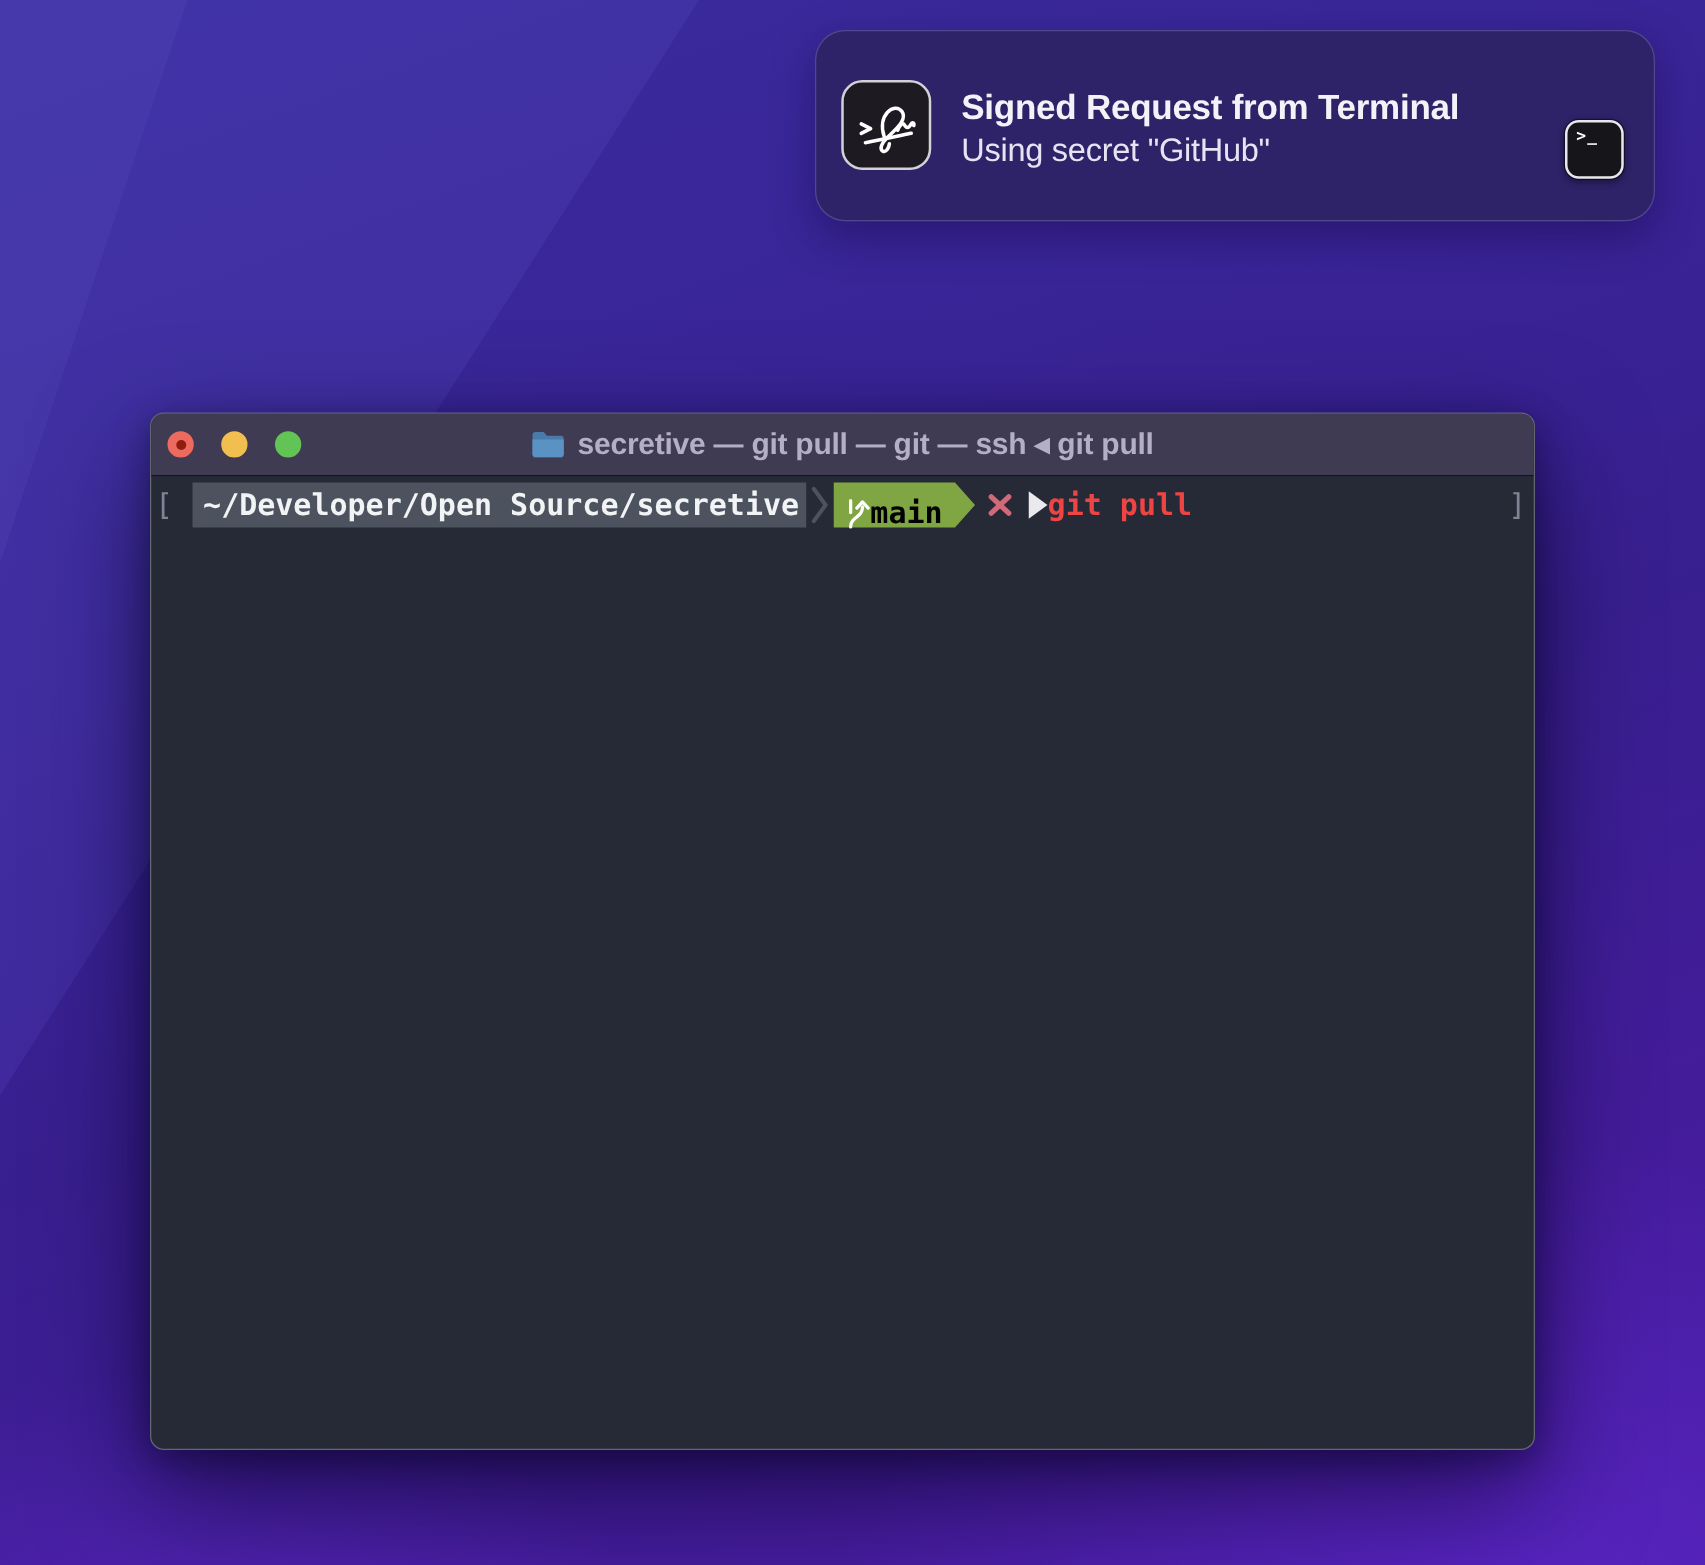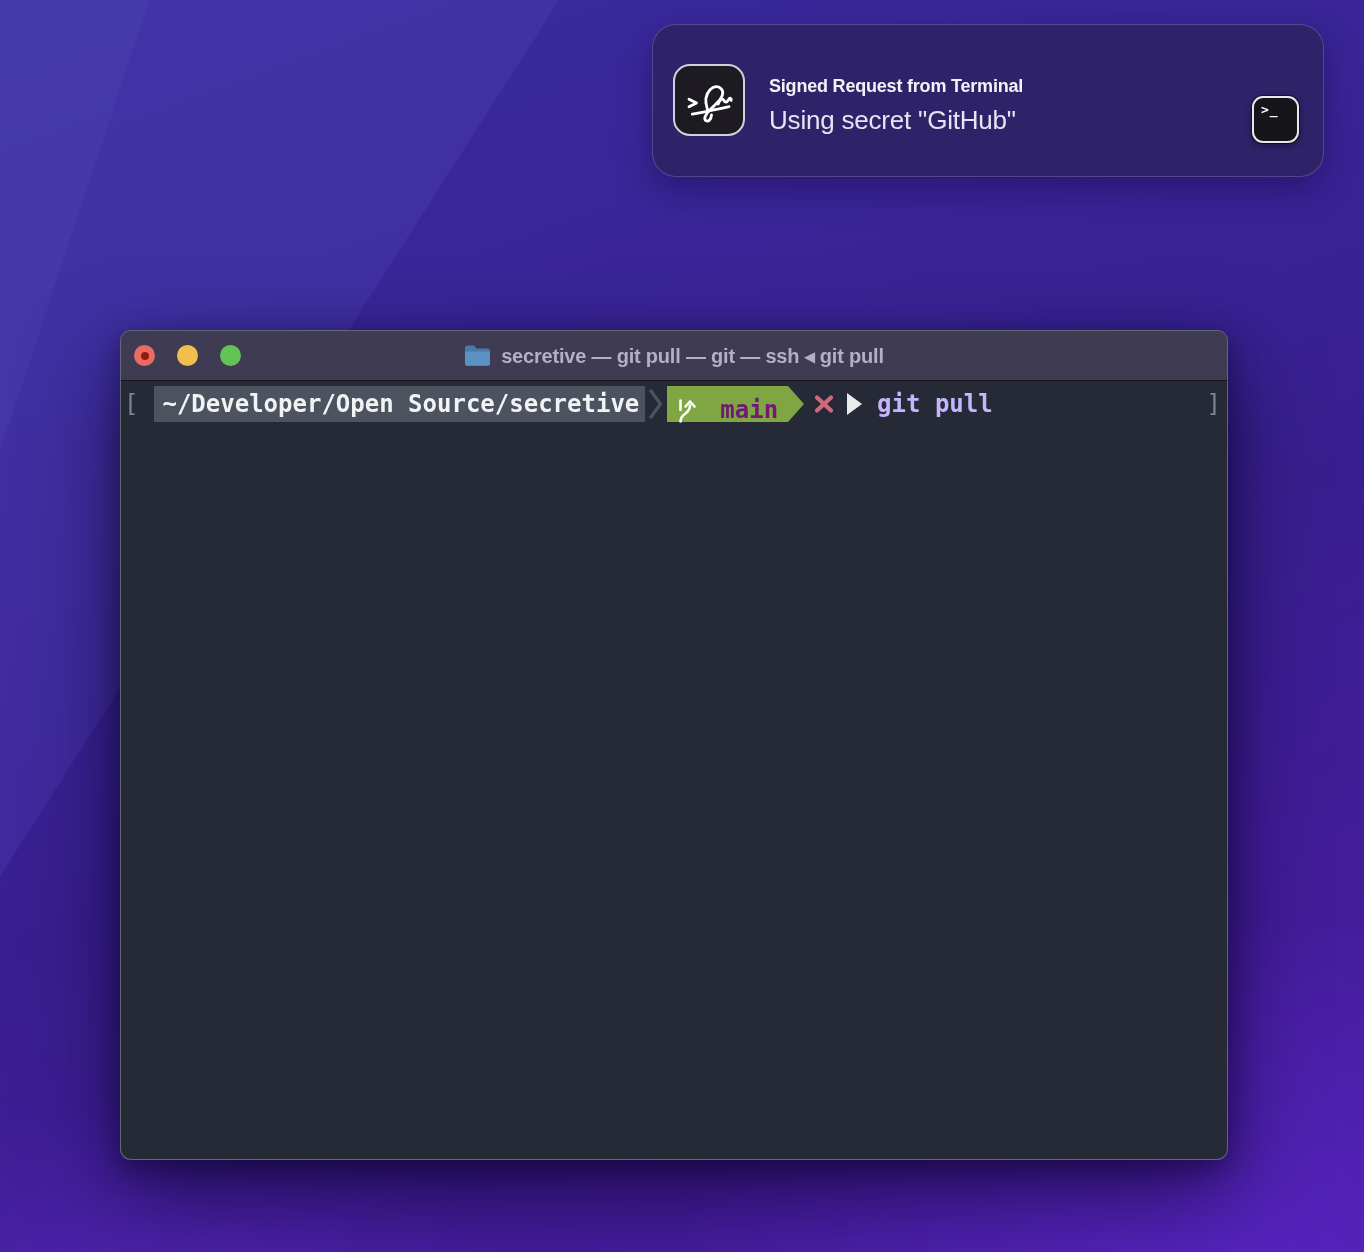--- a/index.html
+++ b/index.html
@@ -47,21 +47,21 @@
     position: absolute;
     left: 20px; top: 39px;
     width: 72px; height: 72px;
     background: #1d1b21;
     border: 2.5px solid #d3d1d8;
     border-radius: 17px;
     display: flex; align-items: center; justify-content: center;
   }
   .notif-text { position: absolute; left: 116px; top: 44px; }
   .notif-title {
-    font-size: 18px; font-weight: bold;
+    font-size: 28px; font-weight: bold;
     color: #f4f2f8; letter-spacing: -0.2px;
     line-height: 34px;
   }
   .notif-subtitle {
     font-size: 26px; font-weight: normal;
     color: #e7e3f3; letter-spacing: -0.2px;
     line-height: 34px;
   }
   .notif-mini-terminal {
     position: absolute;
@@ -105,21 +105,21 @@
   .traffic-light { width: 21px; height: 21px; border-radius: 50%; position: relative; }
   .traffic-light.red   { background: var(--traffic-red, #ec6a5e); }
   .traffic-light.red::after {
     content: ""; position: absolute; left: 6.5px; top: 6.5px;
     width: 8px; height: 8px; border-radius: 50%; background: #8e1d10;
   }
   .traffic-light.yellow { background: var(--traffic-yellow, #f0bf4f); }
   .traffic-light.green  { background: var(--traffic-green, #61c454); }
   .title-wrap { display: flex; align-items: center; gap: 10px; }
   .title-text {
-    font-size: 20px; font-weight: bold;
+    font-size: 24px; font-weight: bold;
     color: #b4aec8; letter-spacing: -0.2px;
   }
 
   
   .terminal-content { position: relative; padding-top: 5px; height: 779px; }
   .prompt-row {
     position: relative;
     display: flex; align-items: stretch;
     height: 36px;
     font-family: "DejaVu Sans Mono", monospace;
@@ -132,38 +132,38 @@
   .bracket.close { position: absolute; right: 6px; top: 0; }
   .seg-path {
     background: var(--path-segment-bg, #4d525f);
     color: #f2f3f5;
     padding: 0 6px 0 8px;
     margin-left: 16px;
   }
   .sep-chevron { margin: 0 4px; align-self: center; }
   .seg-branch {
     background: var(--branch-segment-bg, #7fa642);
-    color: #701a75;
+    color: #000000;
     display: flex; align-items: center;
-    padding: 12px 10px 0 8px; gap: 24px;
+    padding: 12px 10px 0 8px; gap: 0;
   }
   .seg-branch-arrow {
     width: 0; height: 0; align-self: center;
     border-top: 18px solid transparent;
     border-bottom: 18px solid transparent;
     border-left: 16px solid var(--branch-segment-bg, #7fa642);
   }
   .status-x { align-self: center; margin-left: 9px; }
   .prompt-triangle {
     width: 0; height: 0; align-self: center; margin-left: 12px;
     border-top: 11px solid transparent;
     border-bottom: 11px solid transparent;
     border-left: 15px solid #e9e9ee;
   }
-  .command-text { color: #c4b5fd; margin-left: 15px; }
+  .command-text { color: #ef4444; }
 </style>
 </head>
 <body>
 
 <div class="wallpaper-facet-a"></div>
 <div class="wallpaper-facet-b"></div>
 <div class="wallpaper-glow-right"></div>
 <div class="wallpaper-glow-left"></div>
 
 <div class="notification">

